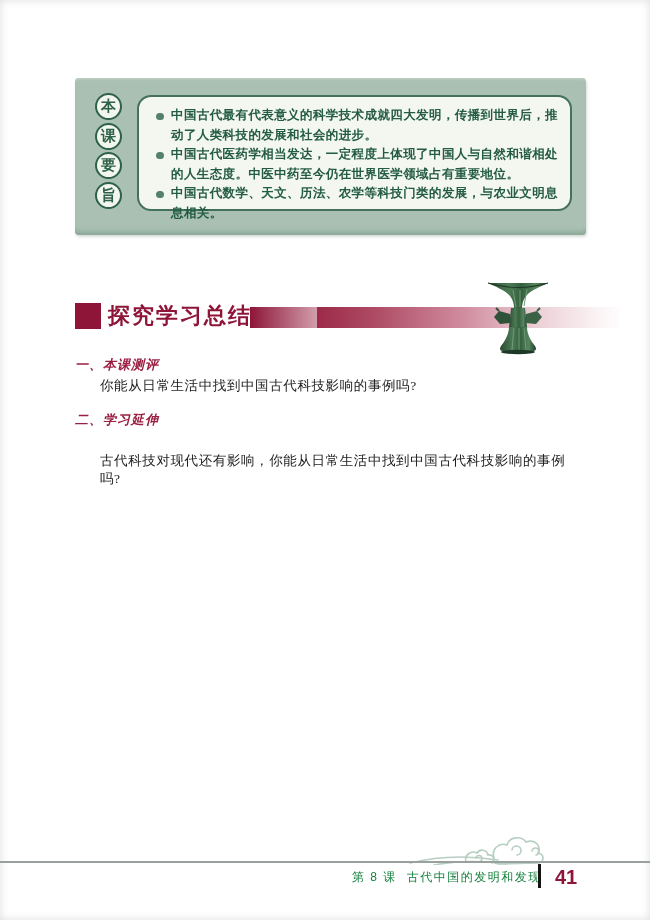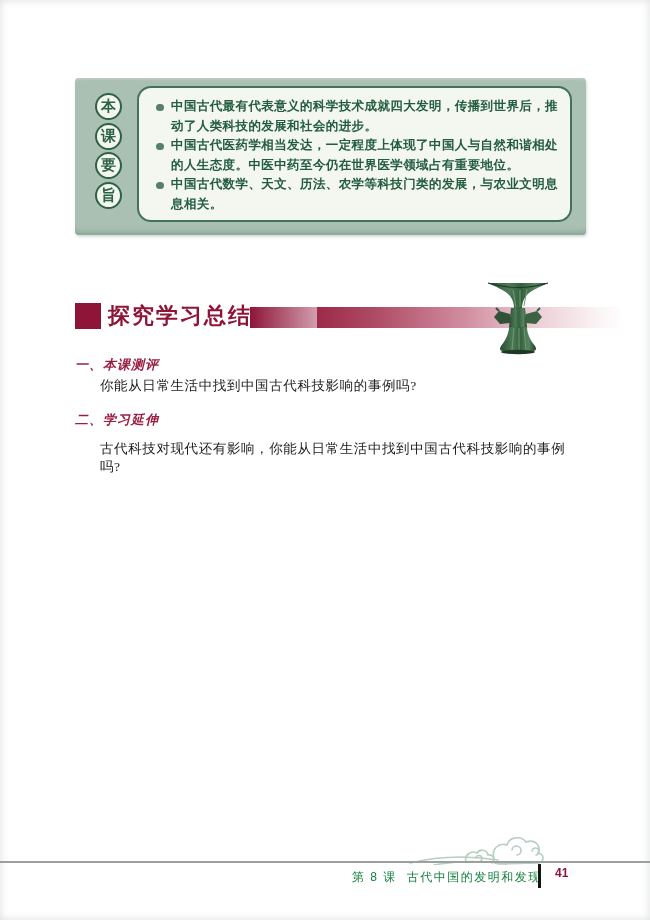--- a/index.html
+++ b/index.html
@@ -26,21 +26,21 @@
   .label-circle {
     width:27px; height:27px; margin-bottom:2.5px;
     background:#f2f6ee;
     border:2px solid #2e6247;
     border-radius:50%;
     display:flex; align-items:center; justify-content:center;
     color:#2e6247; font-weight:bold; font-size:15px;
     font-family:"Liberation Serif","DejaVu Serif",serif;
   }
   .summary-panel {
-    position:absolute; left:62px; top:8px; width:435px; height:136px;
+    position:absolute; left:62px; top:17px; width:435px; height:116px;
     background:#f3f7ef;
     border:2px solid #43715a;
     border-radius:14px;
     padding:9px 12px 6px 16px;
   }
   .bullet-item {
     position:relative;
     padding-left:16px;
     color:#245c41;
     font-size:12.5px;
@@ -84,41 +84,41 @@
   }
   .qa-body {
     position:absolute; left:100px;
     color:#1c1c1c;
     font-size:13.5px; letter-spacing:0.6px;
     width:480px;
   }
   .qa-heading.first  { top:356px; }
   .qa-body.first     { top:377px; }
   .qa-heading.second { top:411px; }
-  .qa-body.second    { top:440px; }
+  .qa-body.second    { top:452px; }
 
   
   .footer-cloud { position:absolute; left:408px; top:831px; width:142px; height:34px; }
   .footer-line {
     position:absolute; left:0; top:861px; width:650px; height:2px;
     background:#9aa09e;
   }
   .footer-text {
     position:absolute; left:352px; top:869px;
     font-size:12px; color:#15803d; letter-spacing:1.5px;
     font-family:"Liberation Sans","DejaVu Sans",sans-serif;
   }
   .footer-text .lesson-no { margin-right:10px; }
   .footer-divider {
     position:absolute; left:538px; top:864px; width:3px; height:24px;
     background:#141414;
   }
   .page-number {
     position:absolute; left:555px; top:866px;
-    font-size:12px; font-weight:bold; color:#8e1538;
+    font-size:20px; font-weight:bold; color:#8e1538;
     font-family:"Liberation Sans","DejaVu Sans",sans-serif;
   }
 </style>
 </head>
 <body>
 
 <section class="summary-box">
   <div class="label-column">
     <div class="label-circle">
         <span>本</span>

